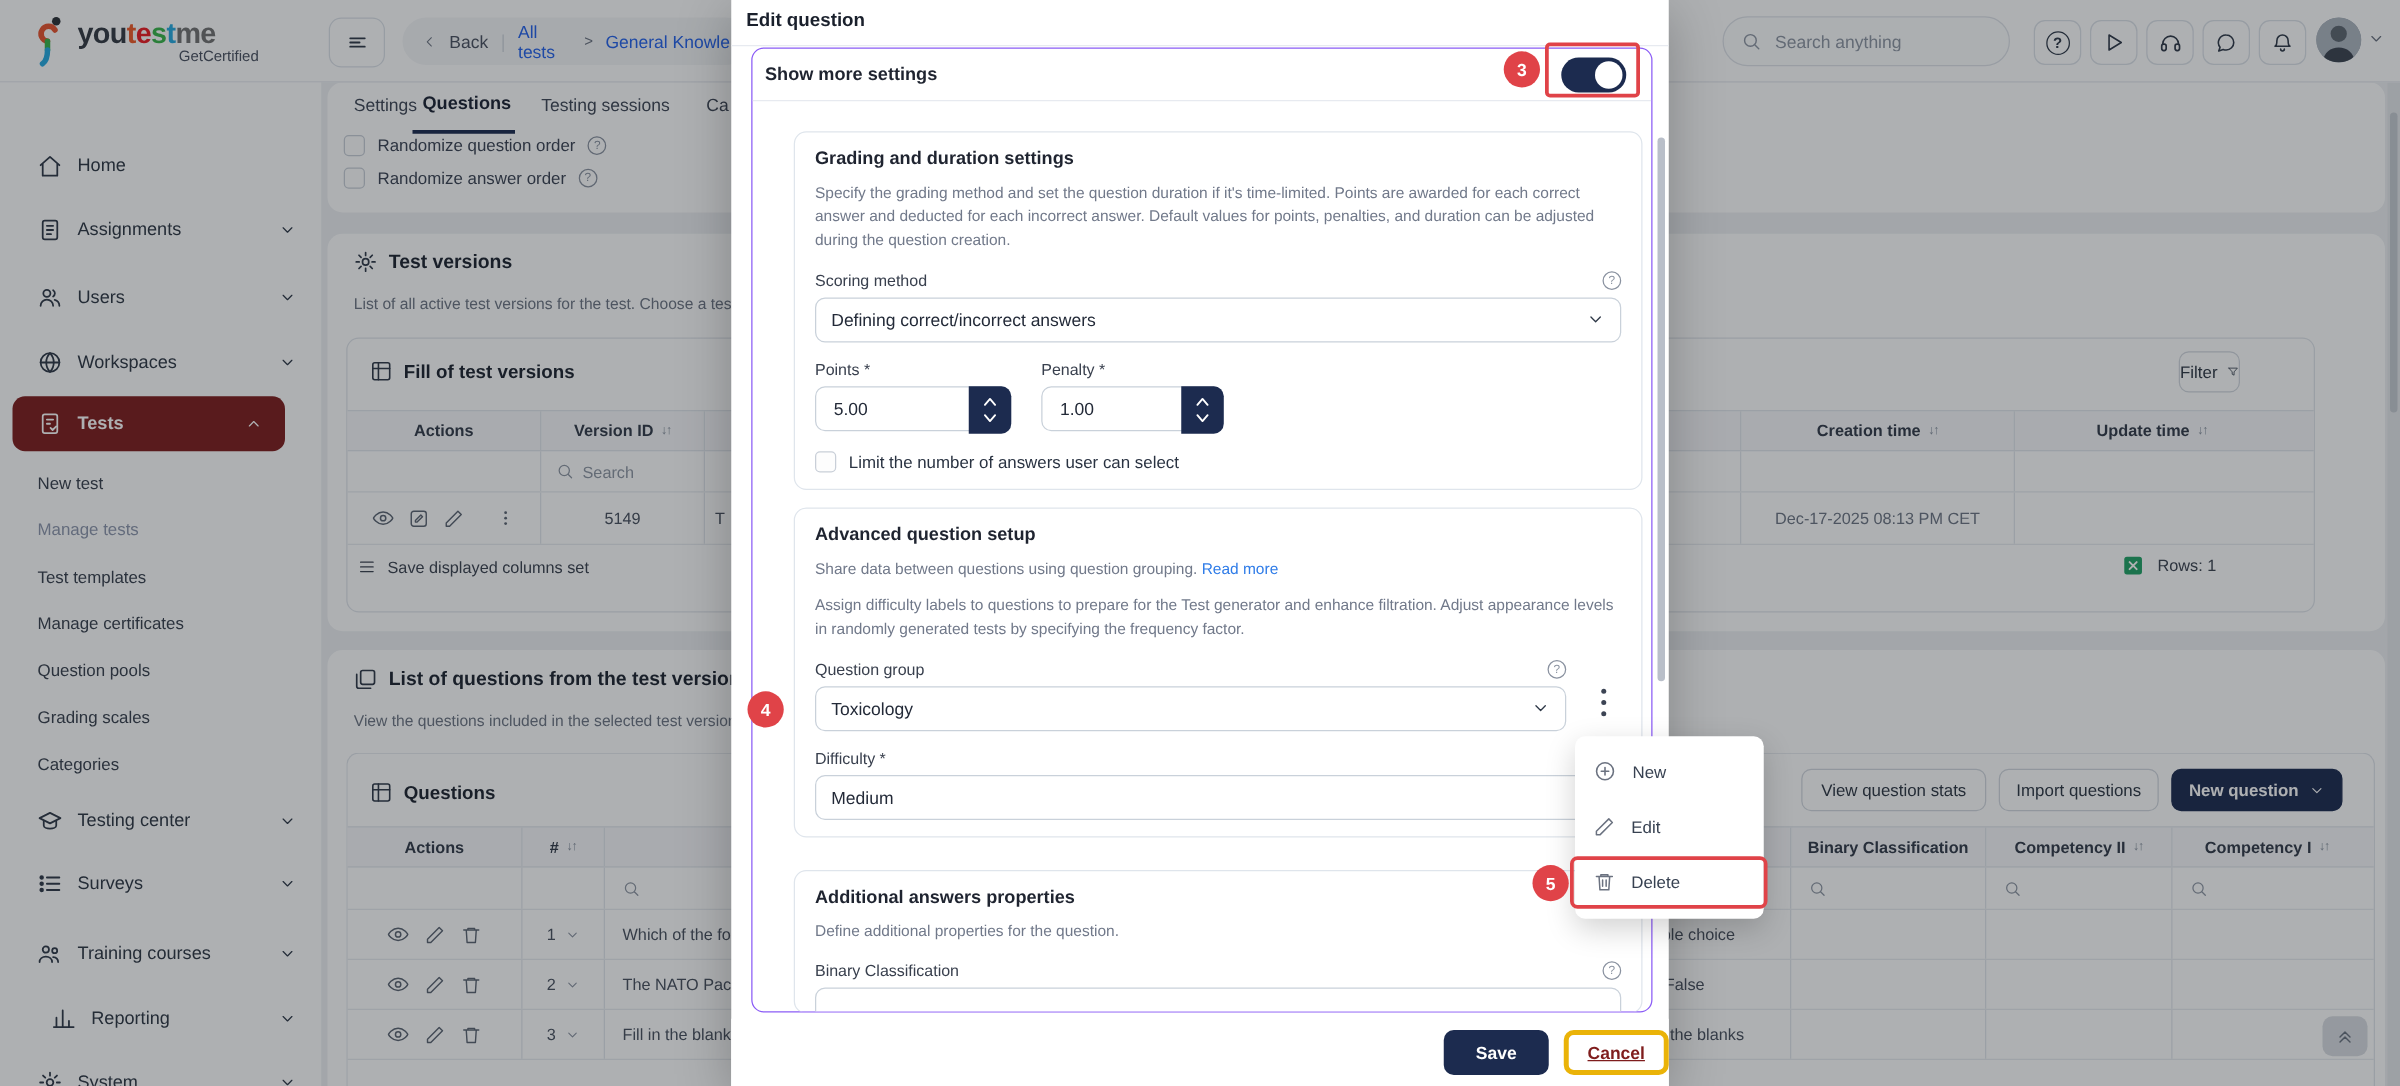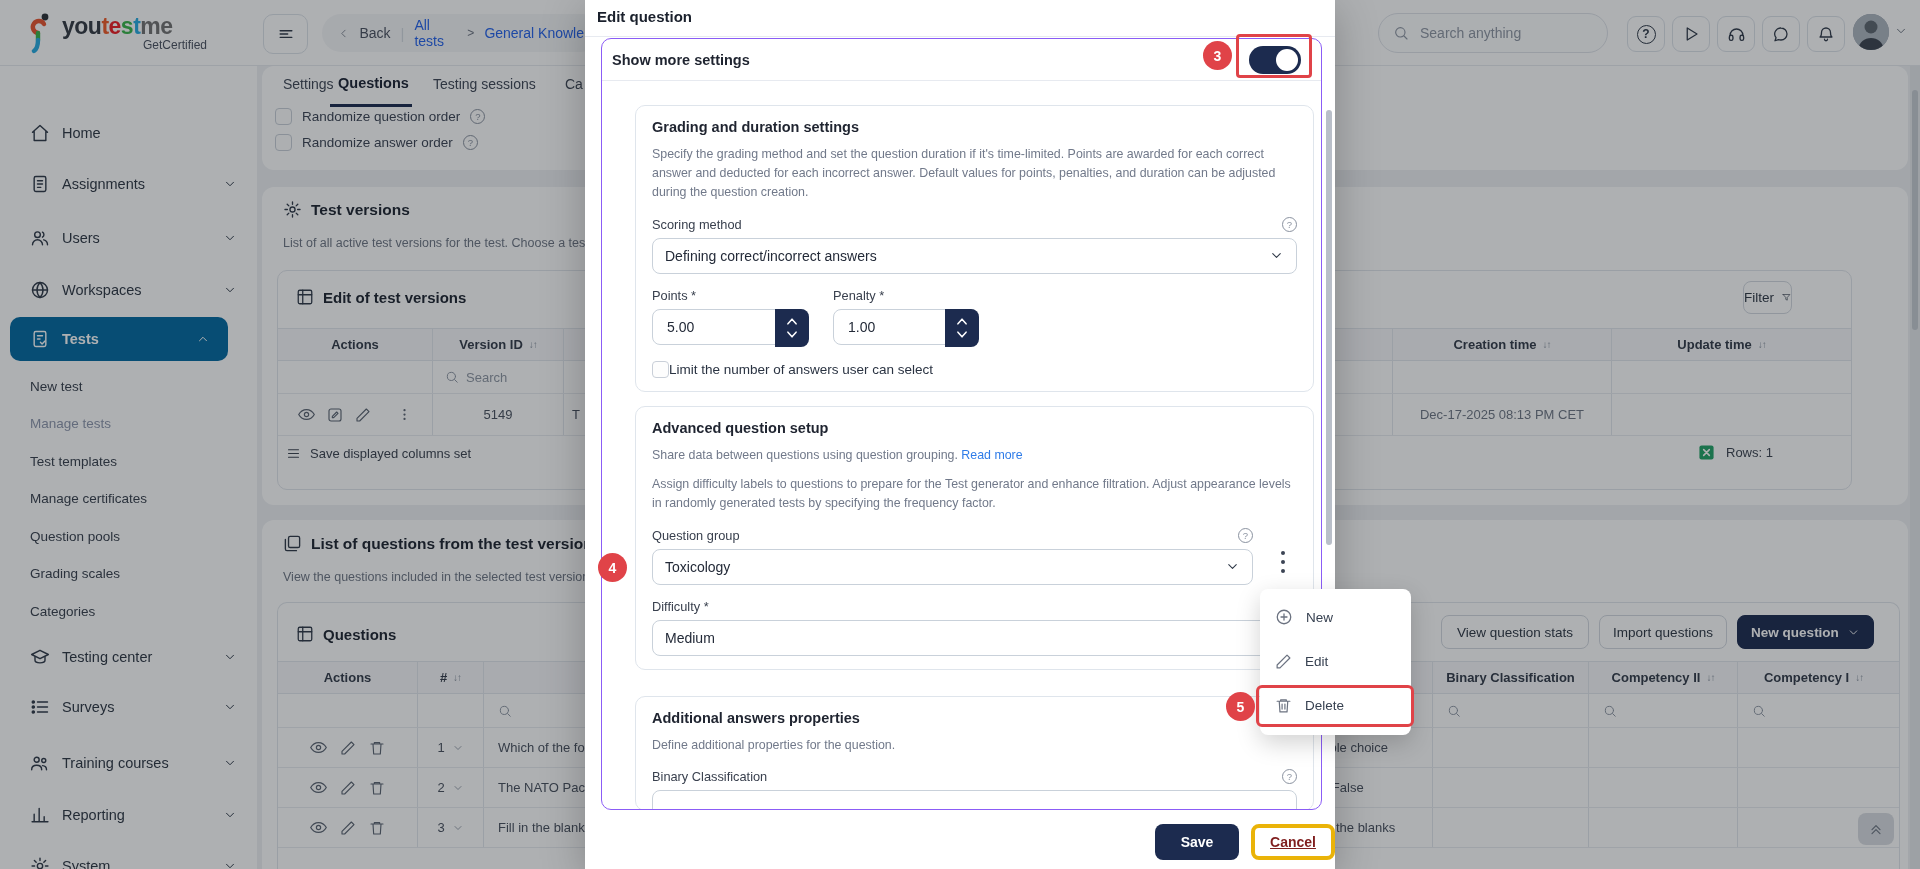--- a/index.html
+++ b/index.html
@@ -21,21 +21,21 @@
   .searchpill input{border:none;outline:none;background:transparent;font-size:14px;color:#3c4454;width:160px;
                     font-family:"Liberation Sans",sans-serif;}
   .searchpill input::placeholder{color:#8e96a3;}
   
   .sidebar{left:0;top:66px;width:257px;height:803px;background:#fff;z-index:2;}
   .nav-row{position:absolute;left:0;width:257px;height:26px;display:flex;align-items:center;font-size:14.5px;color:#2e3744;}
   .nav-row .lbl{margin-left:12px;}
   .nav-ico{width:20px;margin-left:30px;display:flex;}
   .nav-chev{position:absolute;right:20px;display:flex;}
   .nav-sub{position:absolute;left:30px;font-size:13.5px;color:#39414e;}
-  .tests-pill{position:absolute;left:10px;top:251px;width:218px;height:44px;background:#0369a1;border-radius:10px;
+  .tests-pill{position:absolute;left:10px;top:251px;width:218px;height:44px;background:#7f1d1d;border-radius:10px;
               display:flex;align-items:center;color:#fff;font-size:14.5px;font-weight:600;}
   .tests-pill svg.svgi{stroke:#fff;}
   
   .card{position:absolute;background:#fff;border-radius:12px;}
   .panel-title{font-size:15.5px;font-weight:700;color:#1d2430;display:flex;align-items:center;gap:9px;}
   .panel-desc{font-size:12.5px;color:#6e7684;}
   .inner-card{position:absolute;border:1px solid #e1e5eb;border-radius:10px;background:#fff;}
   .tbl-row{display:flex;position:absolute;left:0;width:100%;}
   .cell{border-right:1px solid #e3e7ed;display:flex;align-items:center;justify-content:center;
         font-size:13px;color:#49515f;overflow:hidden;}
@@ -282,21 +282,21 @@
             <path d="M2 20c0-3.2 2.6-5.2 6-5.2s6 2 6 5.2M15 15.2c2.8.2 4.8 2 4.8 4.8"></path>
           </svg>
         </span>
       <span class="lbl">Training courses</span>
       <span class="nav-chev">
           <svg class="svgi" width="14" height="14" viewBox="0 0 24 24">
             <path d="M6 9l6 6 6-6"></path>
           </svg>
         </span>
     </div>
-    <div class="nav-row" style="top:736px;">
+    <div class="nav-row" style="top:736px;padding-left:11px;">
       <span class="nav-ico">
           <svg class="svgi" width="20" height="20" viewBox="0 0 24 24">
             <path d="M5 20V11M11 20V4M17 20v-6M2.5 20h19"></path>
           </svg>
         </span>
       <span class="lbl">Reporting</span>
       <span class="nav-chev">
           <svg class="svgi" width="14" height="14" viewBox="0 0 24 24">
             <path d="M6 9l6 6 6-6"></path>
           </svg>
@@ -344,21 +344,21 @@
         </svg>
       <span>Test versions</span>
     </div>
     <div class="abs panel-desc" style="left:21px;top:49px;">List of all active test versions for the test. Choose a test ve</div>
     <div class="inner-card" style="left:15px;top:83px;width:1575px;height:220px;">
       <div class="abs panel-title" style="left:18px;top:17px;font-size:15px;">
         <svg class="svgi" width="18" height="18" viewBox="0 0 24 24">
             <rect x="3" y="3" width="18" height="18" rx="2"></rect>
             <path d="M3 9h18M9 3v18"></path>
           </svg>
-        <span>Edit of test versions</span>
+        <span>Fill of test versions</span>
       </div>
       <div class="abs btn" style="left:1465px;top:10px;width:49px;height:33px;">
         <span>Filter</span>
         <svg class="svgi" width="15" height="15" viewBox="0 0 24 24">
             <path d="M3 4h18l-7 8v7l-4-2v-5L3 4z"></path>
           </svg>
       </div>
 
       <div class="tbl-row hdr" style="top:57px;height:33px;background:#f7f8fa;border-top:1px solid #e3e7ed;border-bottom:1px solid #e3e7ed;">
         <div class="cell" style="width:155px;">
@@ -654,21 +654,21 @@
                 <svg class="svgi" width="14" height="11" viewBox="0 0 24 18" style="stroke:#fff;stroke-width:2.6">
                     <path d="M5 13l7-8 7 8"></path>
                   </svg>
                 <svg class="svgi" width="14" height="11" viewBox="0 0 24 18" style="stroke:#fff;stroke-width:2.6">
                     <path d="M5 5l7 8 7-8"></path>
                   </svg>
               </div>
             </div>
           </div>
         </div>
-        <div class="flex" style="margin-top:16px;">
+        <div class="flex" style="margin-top:16px;gap:10px;">
           <span class="chk"></span>
           <span style="font-size:13.5px;color:#2a3342;">Limit the number of answers user can select</span>
         </div>
       </div>
 
       <div class="sect" style="top:367px;">
         <h3>Advanced question setup</h3>
         <div class="sdesc">
           <span>Share data between questions using question grouping.</span>
           <span style="color:#2f7ce8;">Read more</span>

